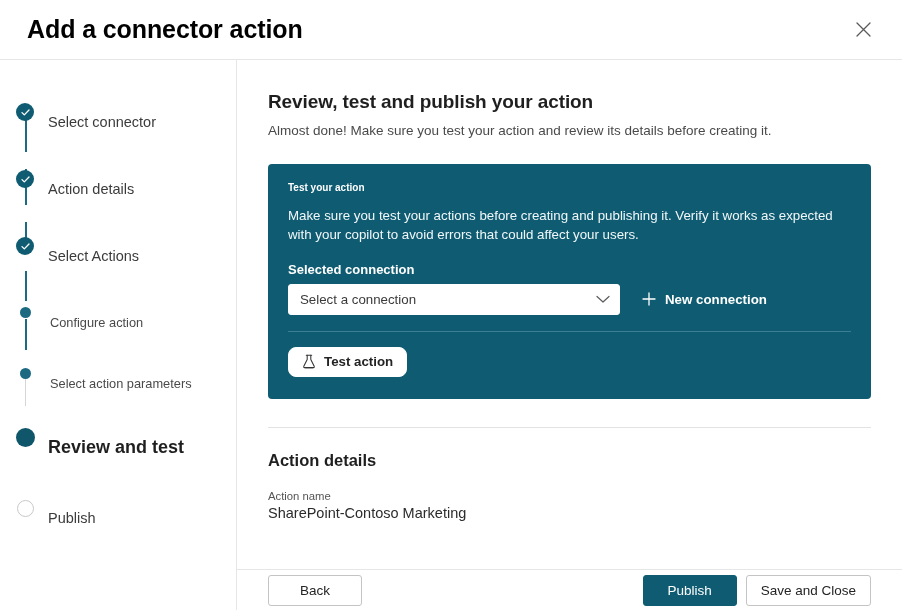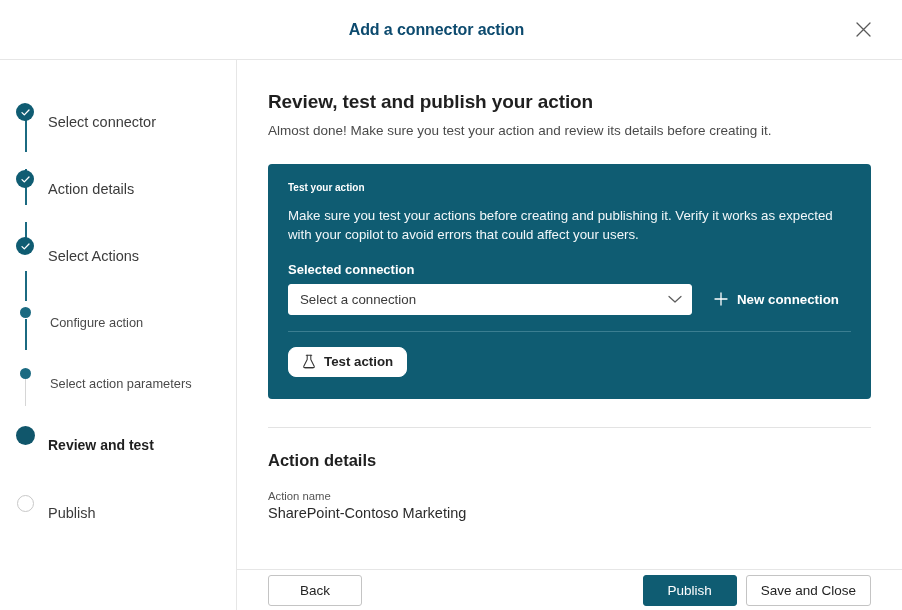--- a/index.html
+++ b/index.html
@@ -25,26 +25,25 @@
   
   .header {
     height: 60px;
     flex: 0 0 60px;
     display: flex;
     align-items: center;
     padding: 0 22px 0 27px;
     border-bottom: 1px solid #e6e6e6;
   }
   .dialog-title {
-    font-size: 16px;
-    font-weight: bold;
-    color: #0c4a6e;
+    font-size: 25px;
+    font-weight: bold;
+    color: #000000;
     letter-spacing: -0.1px;
     flex: 1;
-    text-align: center;
   }
   .close-button {
     width: 34px;
     height: 34px;
     display: flex;
     align-items: center;
     justify-content: center;
     background: transparent;
     border: none;
     cursor: pointer;
@@ -127,21 +126,21 @@
   .connector.gray { background: #d6d6d6; width: 1.5px; left: 24.7px; }
 
   .step-label {
     margin-left: 12px;
     color: #424242;
     white-space: nowrap;
     margin-top: 20px;
   }
   .step-major .step-label { font-size: 14.5px; color: #3b3b3b; }
   .step-minor .step-label { font-size: 12.8px; color: #4a4a4a; margin-left: 14px; }
-  .step-active .step-label { font-size: 14px; font-weight: bold; color: #1f1f1f; }
+  .step-active .step-label { font-size: 18px; font-weight: bold; color: #1f1f1f; }
   .step-pending .step-label { font-size: 14.5px; color: #3b3b3b; }
 
   
   .main {
     flex: 1 1 auto;
     min-width: 0;
     position: relative;
     overflow: hidden;
   }
   .main-scroll {
@@ -189,21 +188,21 @@
     font-size: 13px;
     font-weight: bold;
     color: #ffffff;
   }
   .connection-row {
     margin-top: 7px;
     display: flex;
     align-items: center;
   }
   .connection-select {
-    width: 404px;
+    width: 332px;
     height: 31px;
     background: #ffffff;
     border: 1px solid #ffffff;
     border-radius: 3px;
     display: flex;
     align-items: center;
     padding: 0 9px 0 11px;
     cursor: pointer;
   }
   .connection-select-text {

